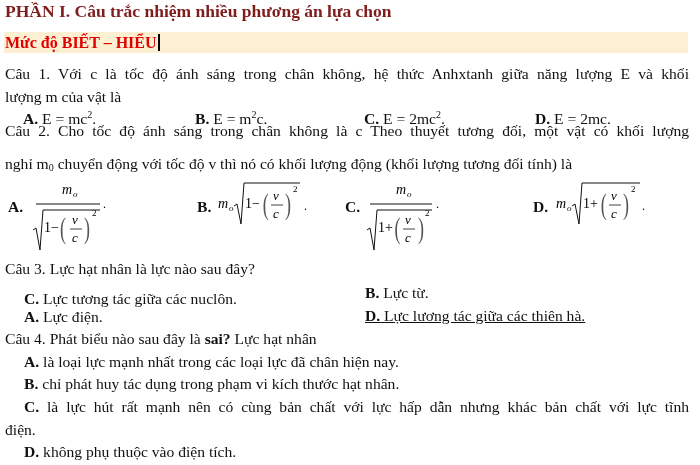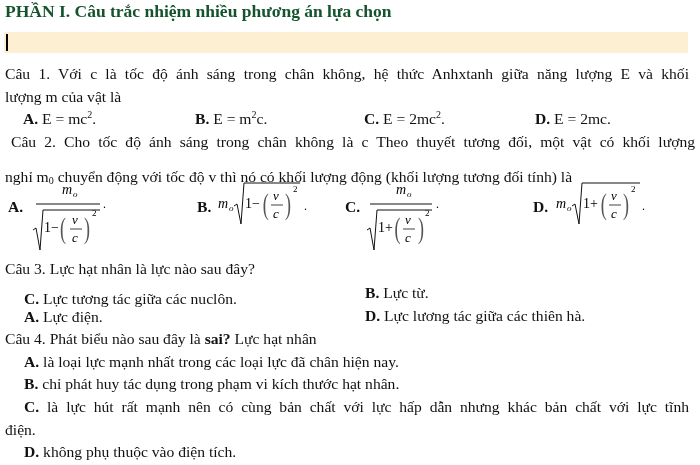--- a/index.html
+++ b/index.html
@@ -2,41 +2,41 @@
 <html><head>
 <meta charset="utf-8">
 <style>
   html, body { margin: 0; padding: 0; }
   body {
     width: 700px; height: 465px; overflow: hidden; background: #ffffff;
     font-family: "Liberation Serif", "DejaVu Serif", serif;
     color: #111111; position: relative;
   }
   .abs { position: absolute; white-space: nowrap; }
-  .title { left: 5px; top: 1px; font-size: 17.5px; font-weight: bold; color: #14532d; }
+  .title { left: 5px; top: 1px; font-size: 17.5px; font-weight: bold; color: #7f1d1d; }
   .band { position: absolute; left: 4px; top: 32px; width: 684px; height: 21px; background: #fdefd2; }
   .level { left: 5px; top: 32px; font-size: 16px; font-weight: bold; color: #e00000; line-height: 21px; }
   .cursor { display: inline-block; width: 2px; height: 17px; background: #000; vertical-align: -3px; margin-left: 1px; }
   .line { font-size: 15.6px; line-height: 22px; }
   .q-label { font-weight: normal; }
   .opt-label { font-weight: bold; }
   sup { font-size: 10px; vertical-align: 6px; line-height: 0; }
   sub { font-size: 10px; vertical-align: -2px; line-height: 0; }
   .bold { font-weight: bold; }
   .justify { left: 5px; width: 684px; white-space: normal; text-align: justify; text-align-last: justify; }
 
   
   .formula { position: absolute; font-family: "Liberation Serif", "DejaVu Serif", serif; font-size: 15px; }
 </style>
 </head>
 <body>
 
 <div class="abs title">PHẦN I. Câu trắc nhiệm nhiều phương án lựa chọn</div>
 <div class="band"></div>
-<div class="abs level"><span class="cursor"></span></div>
+<div class="abs level"><span>Mức độ BIẾT – HIỂU</span><span class="cursor"></span></div>
 
 <div class="abs line justify" style="top:63px;">
   <span class="q-label">Câu 1.</span>
   <span>Với c là tốc độ ánh sáng trong chân không, hệ thức Anhxtanh giữa năng lượng E và khối</span>
 </div>
 <div class="abs line" style="left:5px; top:86px;">lượng m của vật là</div>
 
 <div class="abs line" style="left:23px; top:108px;">
   <span class="opt-label">A.</span>
   <span>E = mc</span><sup>2</sup><span>.</span>
@@ -47,25 +47,25 @@
 </div>
 <div class="abs line" style="left:364px; top:108px;">
   <span class="opt-label">C.</span>
   <span>E = 2mc</span><sup>2</sup><span>.</span>
 </div>
 <div class="abs line" style="left:535px; top:108px;">
   <span class="opt-label">D.</span>
   <span>E = 2mc.</span>
 </div>
 
-<div class="abs line justify" style="top:131px;margin-left:6px;">
+<div class="abs line justify" style="top:120px;">
   <span class="q-label">Câu 2.</span>
   <span>Cho tốc độ ánh sáng trong chân không là c Theo thuyết tương đối, một vật có khối lượng</span>
 </div>
-<div class="abs line" style="left:5px; top:153px;margin-top:13px;">
+<div class="abs line" style="left:5px; top:153px;">
   <span>nghỉ m</span><sub>0</sub>
   <span>chuyển động với tốc độ v thì nó có khối lượng động (khối lượng tương đối tính) là</span>
 </div>
 
 <div class="abs line" style="left:8px; top:196px;"><span class="opt-label">A.</span></div>
 <svg class="formula" style="left:30px; top:180px;" width="80" height="75">
   <text x="32" y="14" font-style="italic" font-size="14" font-family="Liberation Serif, serif">m</text>
   <text x="43" y="17" font-style="italic" font-size="9" font-family="Liberation Serif, serif">o</text>
   <line x1="6" y1="24" x2="70" y2="24" stroke="#111" stroke-width="1"></line>
   <polyline points="3,50 6,48 10,70 13,30 70,30" fill="none" stroke="#111" stroke-width="1"></polyline>
@@ -134,21 +134,21 @@
   <span>Lực điện.</span>
 </div>
 <div class="abs line" style="left:365px; top:282px;">
   <span class="opt-label">B.</span>
   <span>Lực từ.</span>
 </div>
 <div class="abs line" style="left:24px; top:288px;">
   <span class="opt-label">C.</span>
   <span>Lực tương tác giữa các nuclôn.</span>
 </div>
-<div class="abs line" style="left:365px; top:305px;">
+<div class="abs line" style="left:365px; top:305px;text-decoration:underline;">
   <span class="opt-label">D.</span>
   <span>Lực lương tác giữa các thiên hà.</span>
 </div>
 
 <div class="abs line" style="left:5px; top:328px;">
   <span class="q-label">Câu 4.</span>
   <span>Phát biểu nào sau đây là</span>
   <span class="bold">sai?</span>
   <span>Lực hạt nhân</span>
 </div>

